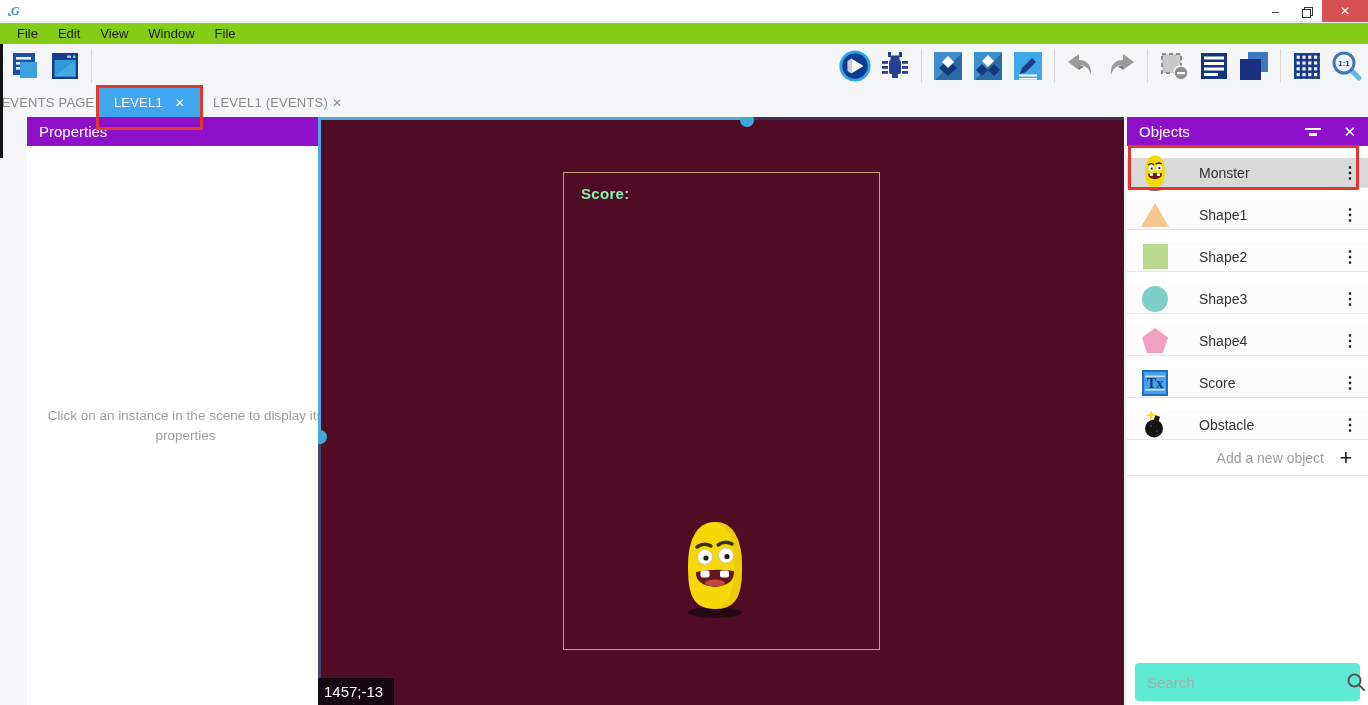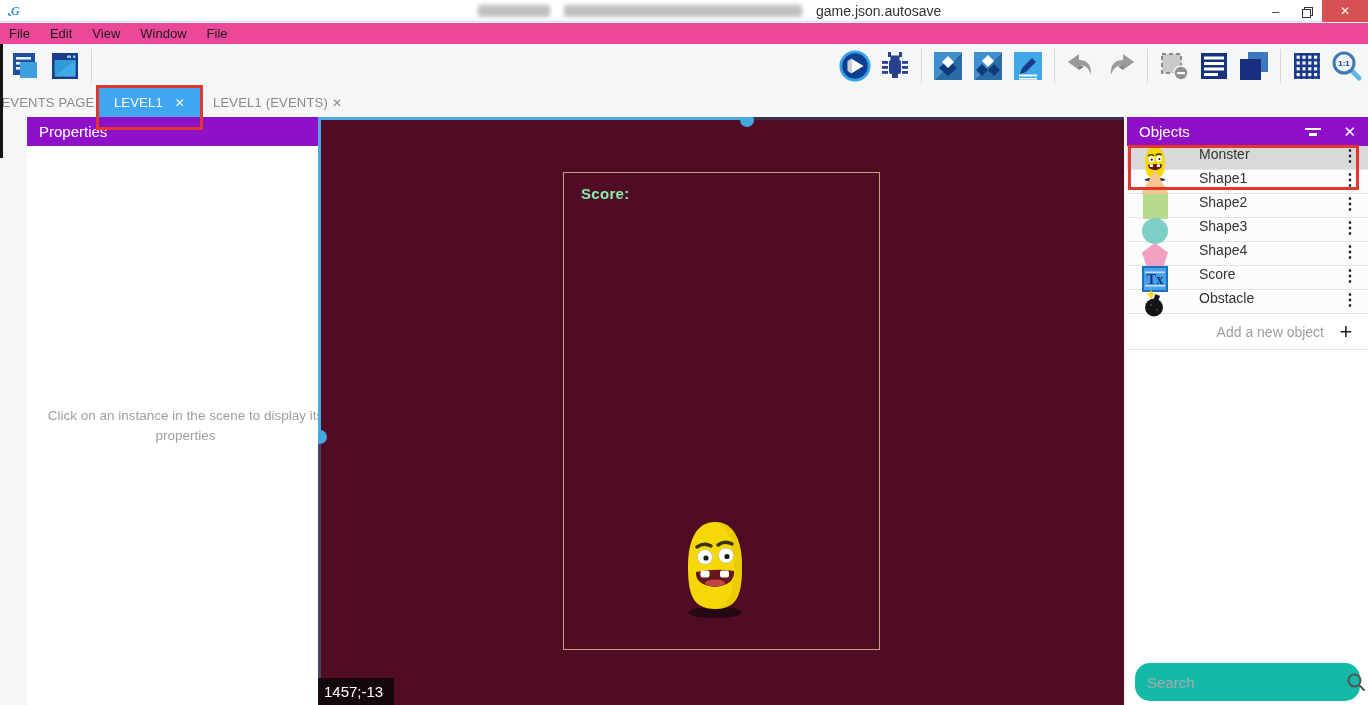--- a/index.html
+++ b/index.html
@@ -15,21 +15,21 @@
   .r1 { width:72px; } .r2 { width:238px; }
   .title-text { font-size:14px; color:#333; white-space:nowrap; }
   .win-controls { position:absolute; right:0; top:0; height:22px; display:flex; }
   .win-btn { width:31px; height:22px; display:flex; align-items:center; justify-content:center; font-size:13px; color:#333; cursor:default; }
   .win-btn.close { width:46px; background:#d65151; color:#fff; font-size:12px; }
   .restore-glyph { position:relative; width:9px; height:9px; }
   .restore-glyph::before { content:""; position:absolute; left:2px; top:0; width:7px; height:7px; border:1px solid #333; }
   .restore-glyph::after { content:""; position:absolute; left:0; top:2px; width:7px; height:7px; border:1px solid #333; background:#fff; }
 
   
-  .menubar { position:absolute; left:0; top:23px; width:1368px; height:21px; background:#ec4899; display:flex; align-items:center; gap:2px; }
+  .menubar { position:absolute; left:0; top:23px; width:1368px; height:21px; background:#84cc16; display:flex; align-items:center; padding-left:8px; gap:2px; }
   .menu-item { font-size:13px; color:#1a1a1a; padding:2px 9px; cursor:default; }
 
   
   .toolbar { position:absolute; left:0; top:44px; width:1368px; height:44px; background:#f5f6f7; display:flex; align-items:center; }
   .tool-left { display:flex; align-items:center; gap:6px; padding-left:8px; }
   .tool-right { position:absolute; right:4px; top:0; height:44px; display:flex; align-items:center; gap:6px; }
   .tool-btn { width:34px; height:38px; display:flex; align-items:center; justify-content:center; cursor:pointer; }
   .tb-sep { width:1px; height:34px; background:#d7d7d7; margin:0 3px; }
 
   
@@ -68,31 +68,31 @@
   .vscroll-knob { position:absolute; left:-5px; top:313px; width:14px; height:14px; border-radius:50%; background:#45a8dd; }
 
   .game-window { position:absolute; left:245px; top:55px; width:317px; height:478px; border:1px solid #c89e74; }
   .score-label { position:absolute; left:17px; top:12px; font-size:15px; font-weight:bold; color:#86efac; letter-spacing:0.3px; }
   .monster { position:absolute; left:364px; top:404px; width:66px; height:98px; }
   .coords-box { position:absolute; left:0; bottom:0; width:76px; height:27px; background:rgba(16,8,12,0.92); color:#fff; font-size:15px; display:flex; align-items:center; padding-left:6px; }
 
   
   .objects { position:absolute; left:1127px; top:0; width:241px; height:588px; background:#ffffff; display:flex; flex-direction:column; }
   .obj-rows { }
-  .obj-row { height:24px; display:flex; align-items:flex-start; border-bottom:1px solid #e4e4e4; background:#fcfcfc; cursor:pointer; }
+  .obj-row { height:30px; display:flex; align-items:center; border-bottom:1px solid #e4e4e4; background:#fcfcfc; cursor:pointer;margin-top:12px; }
   .obj-row.selected { background:#d9d9d9; }
   .obj-icon { width:56px; display:flex; align-items:center; justify-content:center; }
   .obj-label { flex:1; font-size:14px; color:#333; padding-left:16px; }
   .obj-more { width:36px; text-align:center; font-size:16px; font-weight:bold; color:#1a1a1a; letter-spacing:0; cursor:pointer; }
   .add-row { height:36px; display:flex; align-items:center; border-bottom:1px solid #e4e4e4; }
   .add-label { flex:1; text-align:right; font-size:14px; color:#9e9e9e; padding-left:18px; }
   .add-plus { width:44px; text-align:center; font-size:22px; font-weight:400; color:#1a1a1a; cursor:pointer; }
   .obj-fill { flex:1; background:#fff; }
   .search-wrap { height:46px; padding:4px 8px 8px 8px; background:#fff; }
-  .search-box { position:relative; width:100%; height:38px; background:#14b8a6; border-radius:15px; display:flex; align-items:center; }
+  .search-box { position:relative; width:100%; height:38px; background:#5eead4; border-radius:4px; display:flex; align-items:center; }
   .search-input { flex:1; border:none; outline:none; background:transparent; font-size:15px; color:#333; padding-left:12px; font-family:"Liberation Sans",sans-serif; }
   .search-input::placeholder { color:#ababab; }
   .search-mag { width:38px; display:flex; align-items:center; justify-content:center; cursor:pointer; }
 
   
   .shape-triangle { width:0; height:0; border-left:14px solid transparent; border-right:14px solid transparent; border-bottom:24px solid #f6c690; }
   .shape-square { width:25px; height:25px; background:#b7d98b; }
   .shape-circle { width:26px; height:26px; border-radius:50%; background:#7ed0c6; }
 
   
@@ -104,25 +104,20 @@
 <body>
 
 <div class="page">
 
   <div class="titlebar">
     <div class="app-logo">
       <svg width="16" height="16" viewBox="0 0 16 16">
         <path d="M2 10 Q1 13 4 12" fill="none" stroke="#3e8fd0" stroke-width="1.6"></path>
         <text x="4" y="12" font-size="12" font-style="italic" font-weight="bold" fill="#3e8fd0" font-family="Liberation Serif,serif">G</text>
       </svg>
-    </div>
-    <div class="title-area">
-      <span class="redacted r1"></span>
-      <span class="redacted r2"></span>
-      <span class="title-text">game.json.autosave</span>
     </div>
     <div class="win-controls">
       <div class="win-btn">
           <span>–</span>
         </div>
       <div class="win-btn">
           <span class="restore-glyph"></span>
         </div>
       <div class="win-btn close">
           <span>✕</span>

